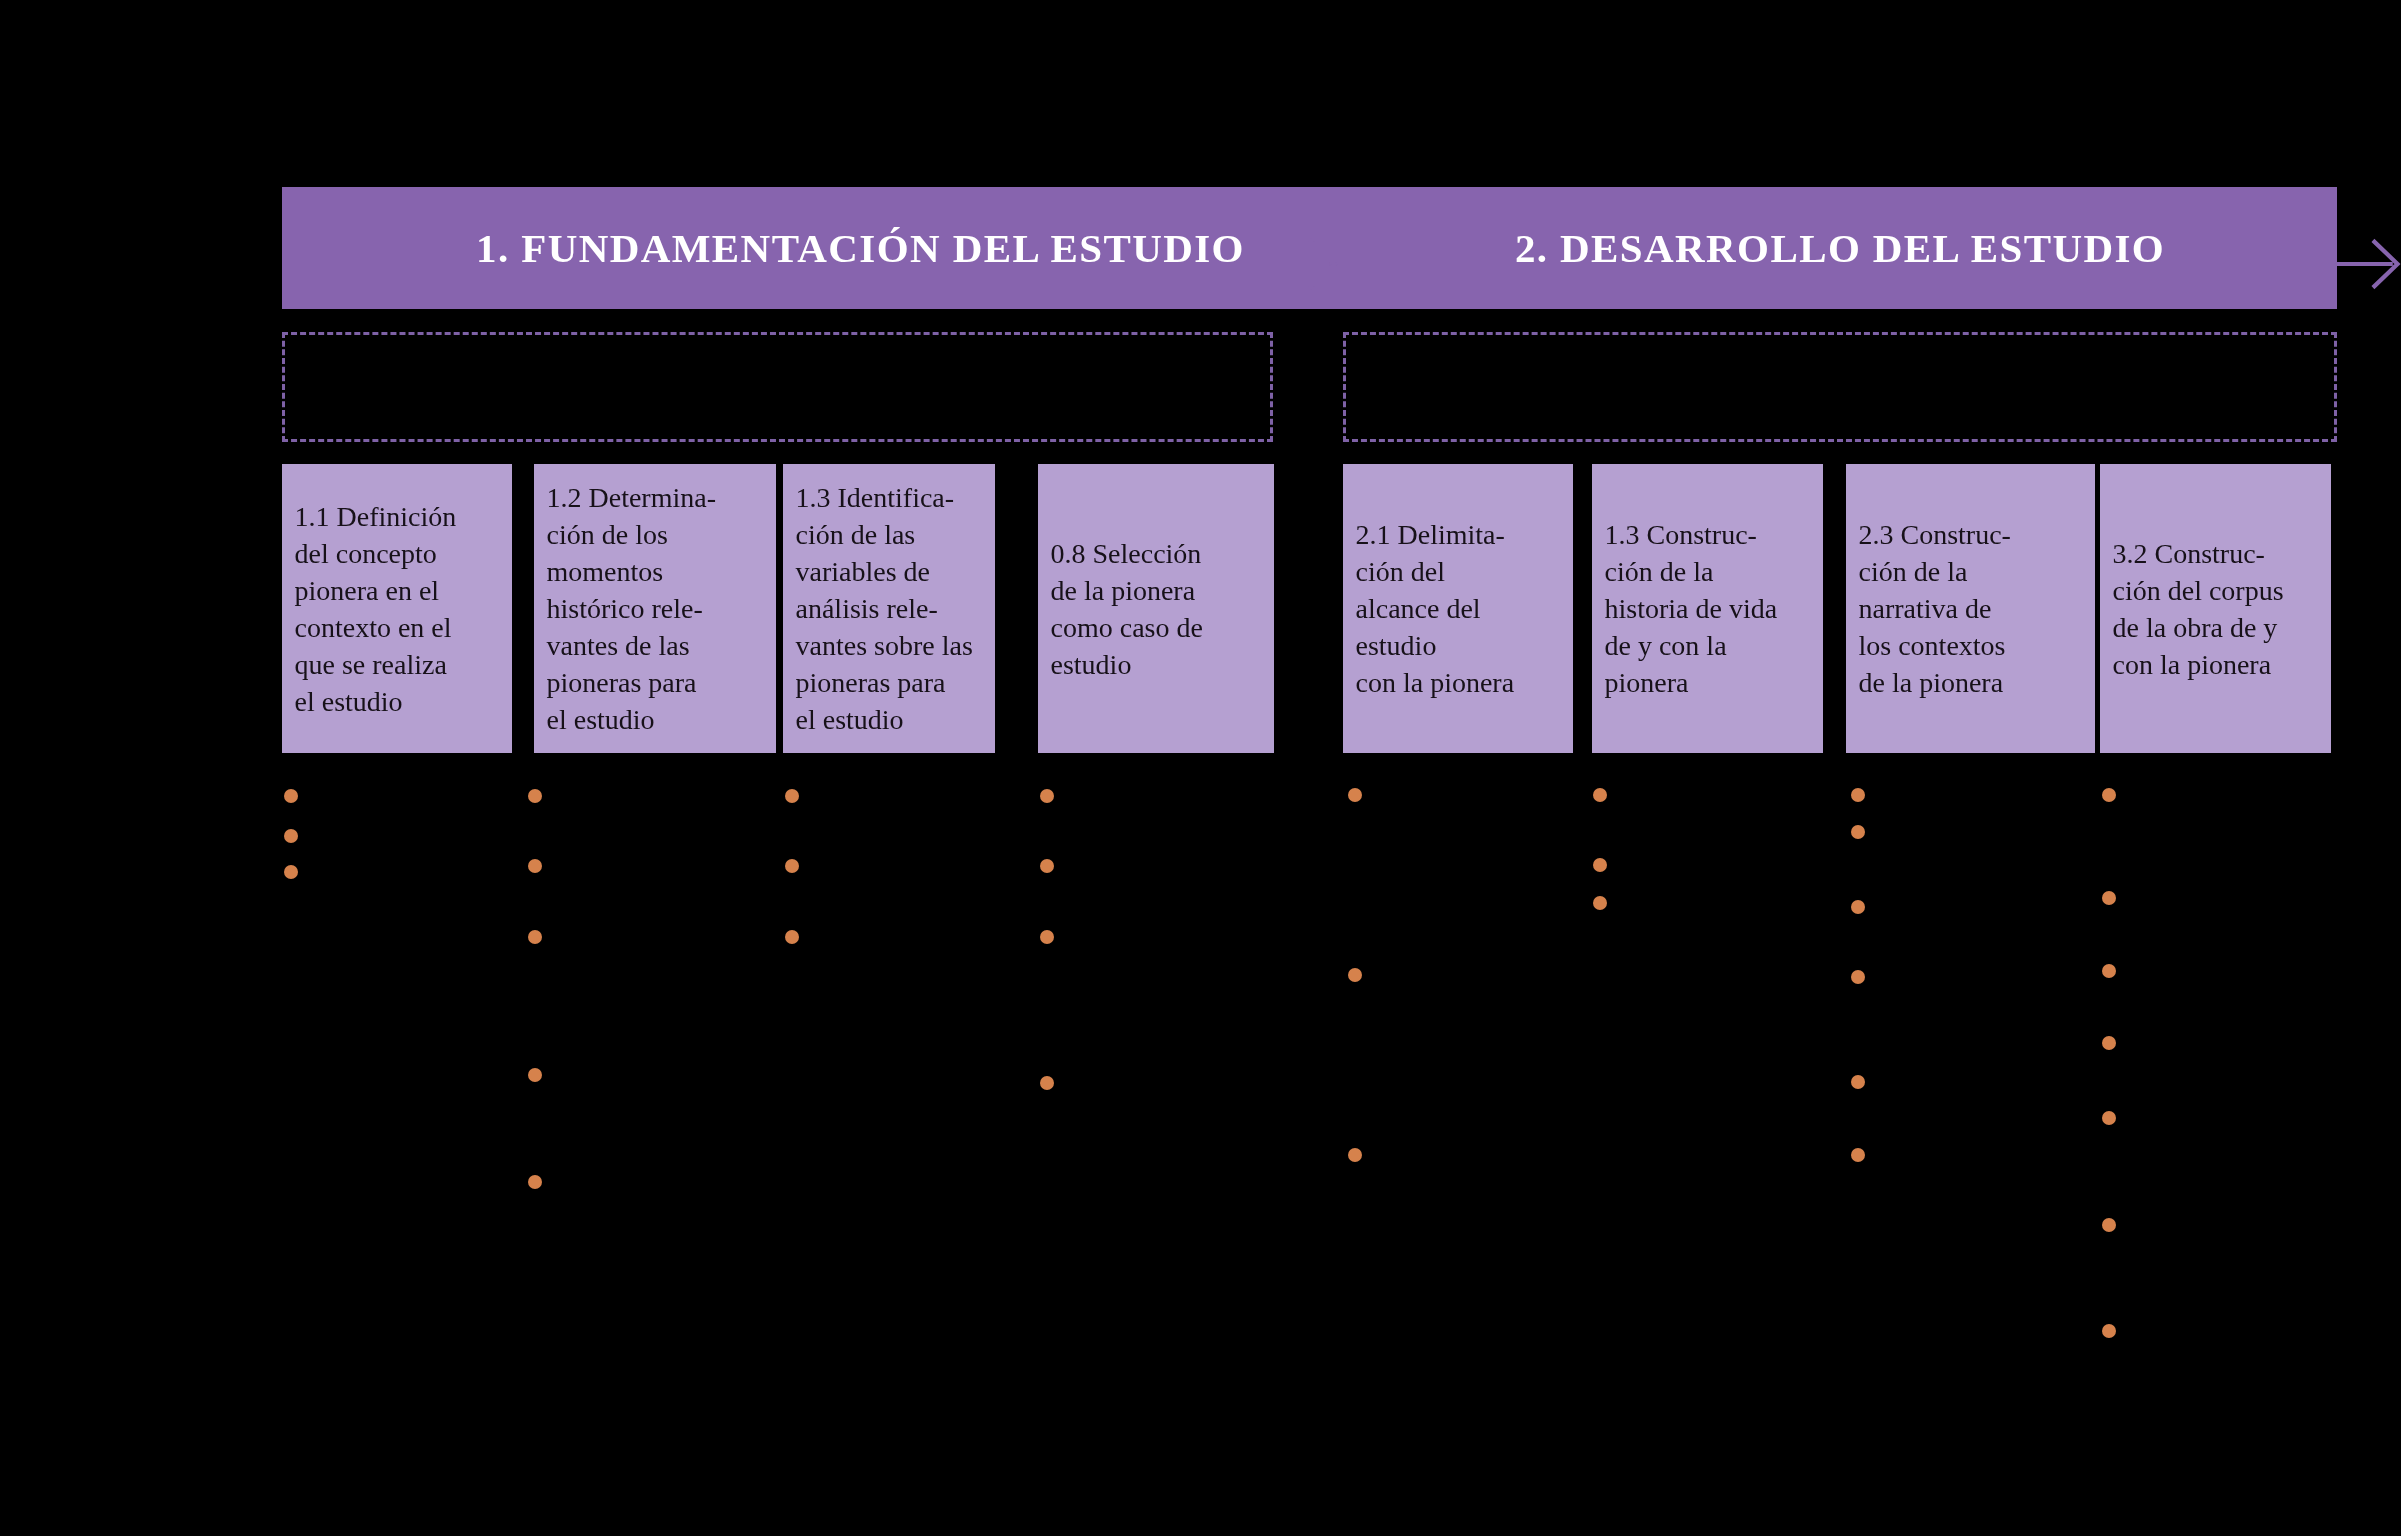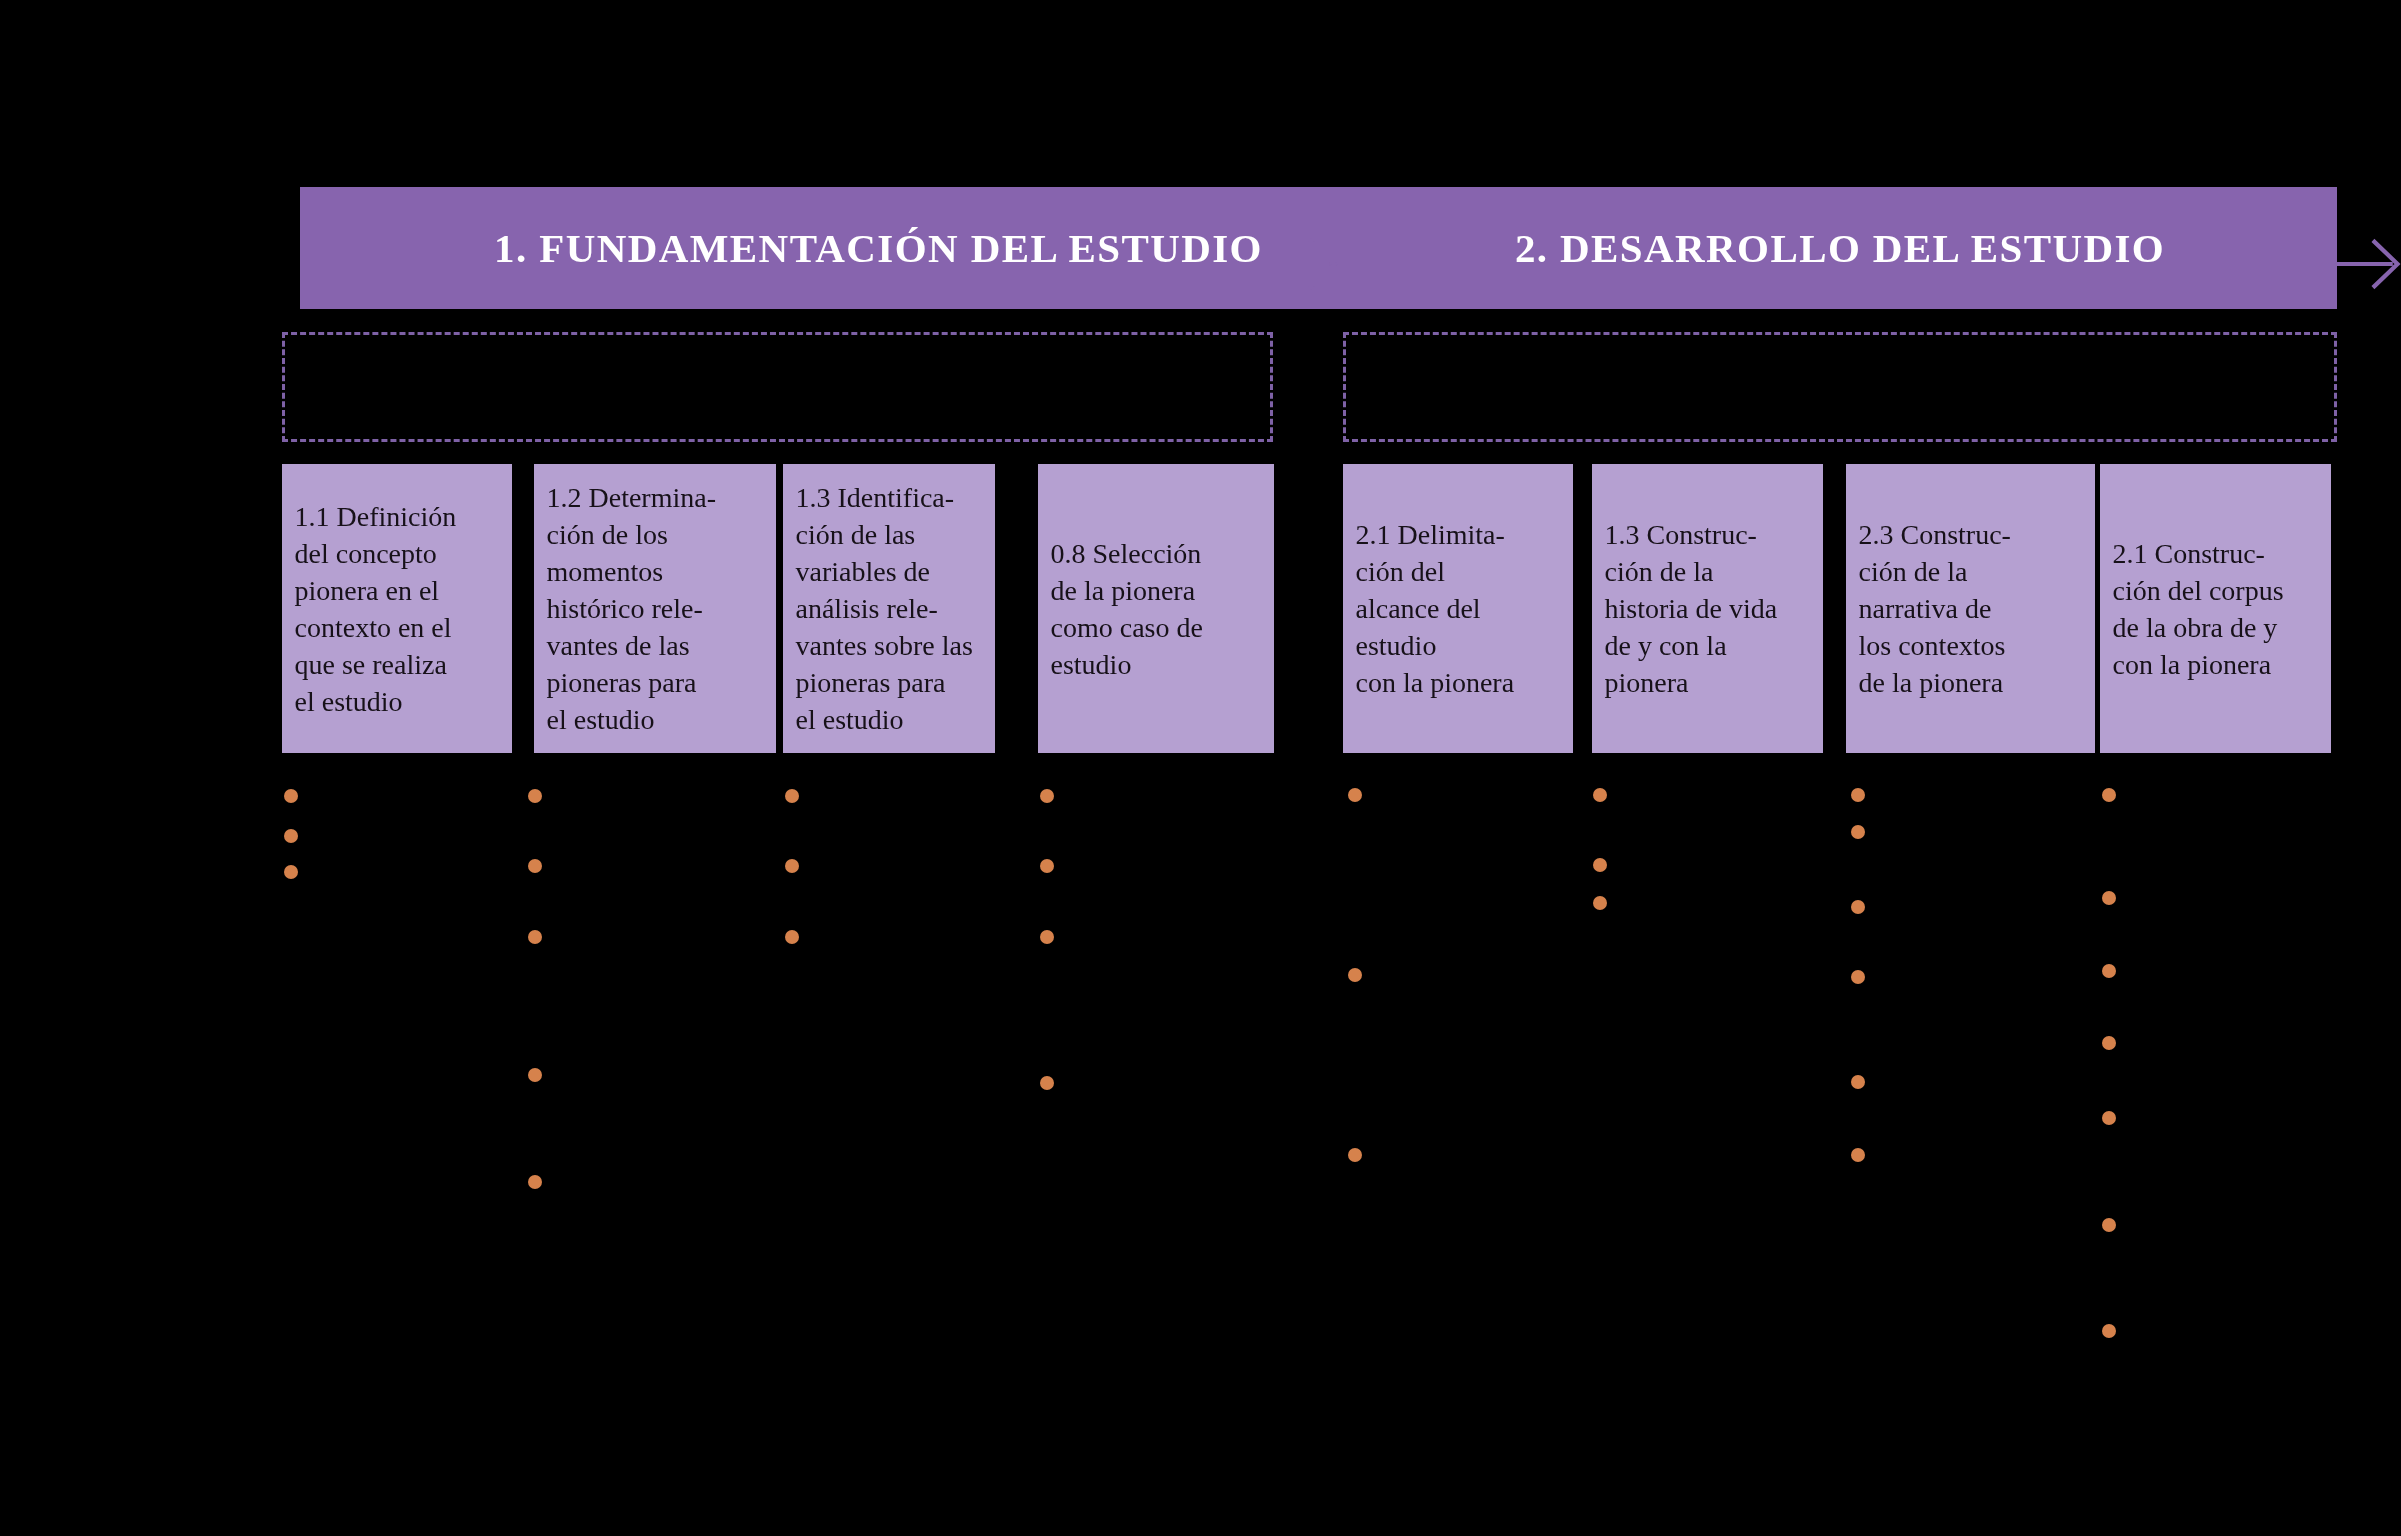--- a/index.html
+++ b/index.html
@@ -69,21 +69,21 @@
     top: 234px;
     height: 60px;
   }
   .arrow svg { display: block; width: 100%; height: 100%; }
 </style>
 </head>
 <body>
 
 <div id="canvas">
 
-  <div class="phase-header" style="left:300px;width:1157px">1. FUNDAMENTACIÓN DEL ESTUDIO</div>
+  <div class="phase-header" style="left:282px;width:1157px">1. FUNDAMENTACIÓN DEL ESTUDIO</div>
   <div class="phase-header" style="left:1343px;width:994px">2. DESARROLLO DEL ESTUDIO</div>
 
   <div class="arrow" style="left:1273px;width:70px">
     <svg viewBox="0 0 146 124" xmlns="http://www.w3.org/2000/svg">
       <line x1="0" y1="62" x2="118" y2="62" stroke="#8764AE" stroke-width="8"></line>
       <polyline points="76,12 128,62 76,112" fill="none" stroke="#8764AE" stroke-width="9"></polyline>
     </svg>
   </div>
   <div class="arrow" style="left:2337px;width:69px">
     <svg viewBox="0 0 146 124" xmlns="http://www.w3.org/2000/svg">
@@ -143,21 +143,21 @@
 pionera</span>
   </div>
   <div class="step-box" style="left:1846px;width:249px">
     <span class="step-label">2.3  Construc-
 ción de la
 narrativa de
 los contextos
 de la pionera</span>
   </div>
   <div class="step-box" style="left:2100px;width:231px">
-    <span class="step-label">2.1 Construc-
+    <span class="step-label">3.2 Construc-
 ción del corpus
 de la obra de y
 con la pionera</span>
   </div>
 
   <div class="dot-lane" style="left:284px">
       <div class="dot" style="top: 789px;"></div>
       <div class="dot" style="top: 829px;"></div>
       <div class="dot" style="top: 865px;"></div>
     </div>

